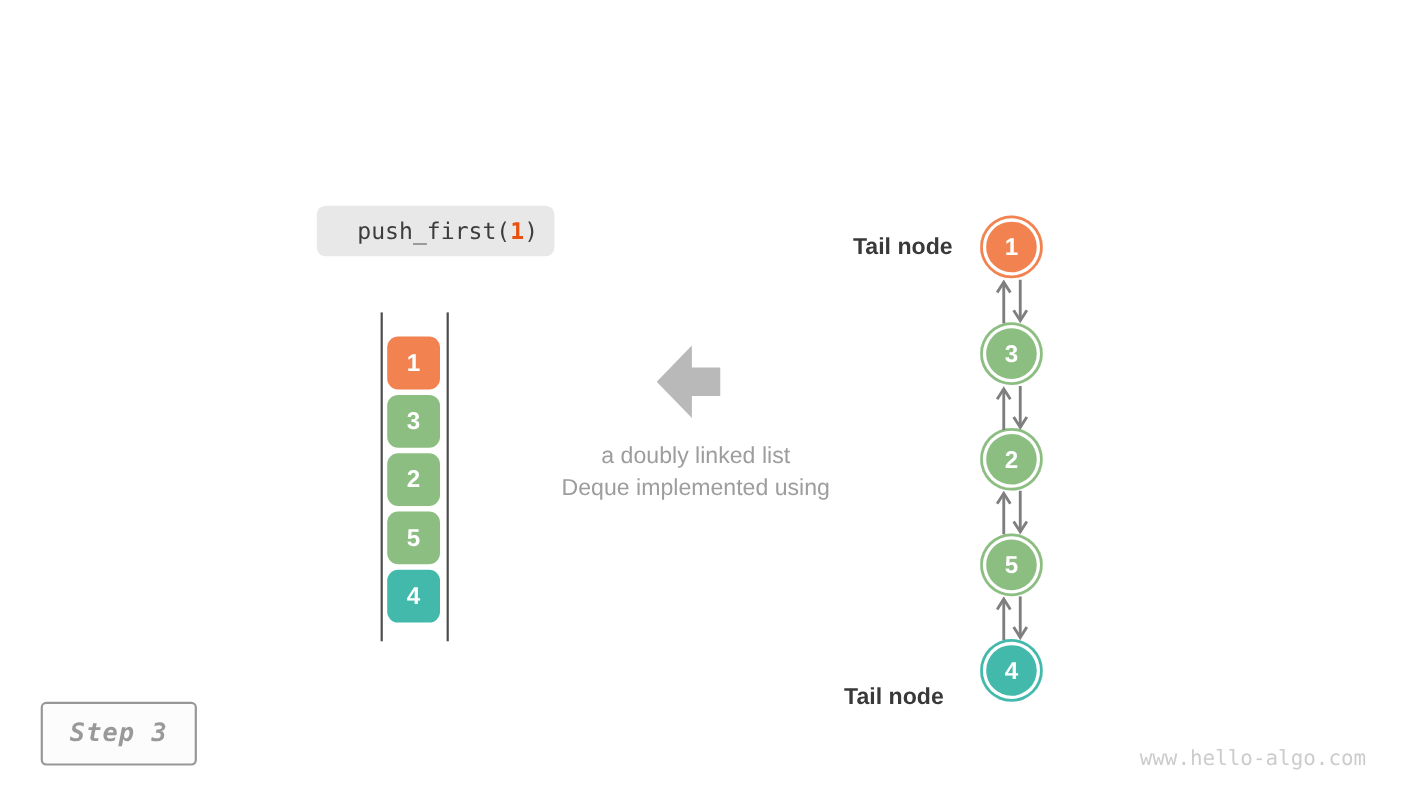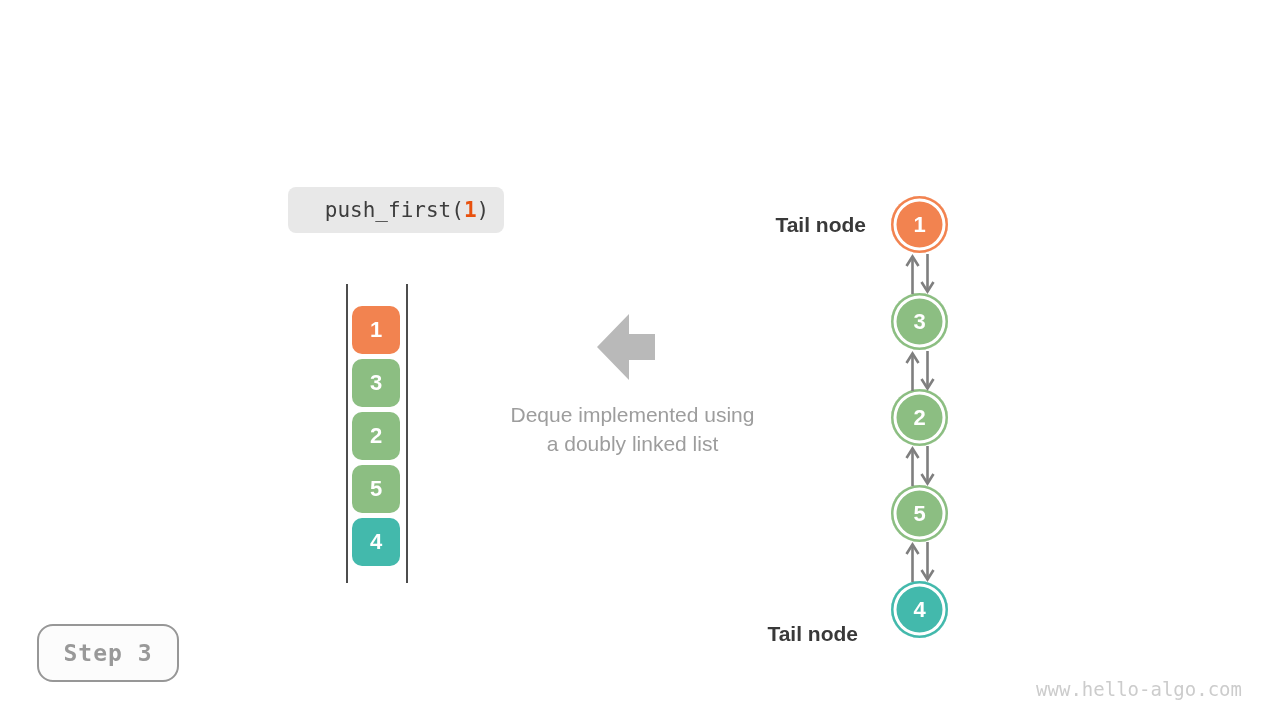--- a/index.html
+++ b/index.html
@@ -47,25 +47,25 @@
   }
   .connector { position:absolute; left:903px; }
   .nodelabel {
     position:absolute; font-size:21px; font-weight:bold; color:#393939;
     line-height:28px; text-align:right;
   }
   .headlabel { top:211px; right:414px; }
   .taillabel { top:620px; right:422px; }
   
   .stepbox {
-    position:absolute; left:37px; top:624px; width:142px; height:58px;
-    background:#fcfcfc; border:2px solid #979797; border-radius:16px;
+    position:absolute; left:37px; top:638px; width:142px; height:58px;
+    background:#fcfcfc; border:2px solid #979797; border-radius:5px;
     display:flex; align-items:center; justify-content:center;
     font-family:"DejaVu Sans Mono", monospace; font-size:23px; font-weight:bold;
-    color:#999999; letter-spacing:1px;
+    color:#999999; letter-spacing:1px;font-style:italic;
   }
   
   .watermark {
     position:absolute; right:38px; top:678px;
     font-family:"DejaVu Sans Mono", monospace; font-size:19px; color:#cccccc;
   }
 </style>
 </head>
 <body>
 
@@ -85,22 +85,22 @@
   <div class="sq" style="top: 359px; --c: #8cbe82;">3</div>
   <div class="sq" style="top: 412px; --c: #8cbe82;">2</div>
   <div class="sq" style="top: 465px; --c: #8cbe82;">5</div>
   <div class="sq" style="top: 518px; --c: #43b9ac;">4</div>
 
   <svg class="bigarrow" width="58" height="66" viewBox="0 0 58 66">
     <polygon points="0,33 32,0 32,20 58,20 58,46 32,46 32,66" fill="#b9b9b9"></polygon>
   </svg>
 
   <div class="caption">
+    <div>a doubly linked list</div>
     <div>Deque implemented using</div>
-    <div>a doubly linked list</div>
   </div>
 
   <div class="nodelabel headlabel">Tail node</div>
   <div class="nodelabel taillabel">Tail node</div>
 
   <div class="node" style="top: 196px; --c: #f28350;">1</div>
   <div class="node" style="top: 293px; --c: #8cbe82;">3</div>
   <div class="node" style="top: 389px; --c: #8cbe82;">2</div>
   <div class="node" style="top: 485px; --c: #8cbe82;">5</div>
   <div class="node" style="top: 581px; --c: #43b9ac;">4</div>

